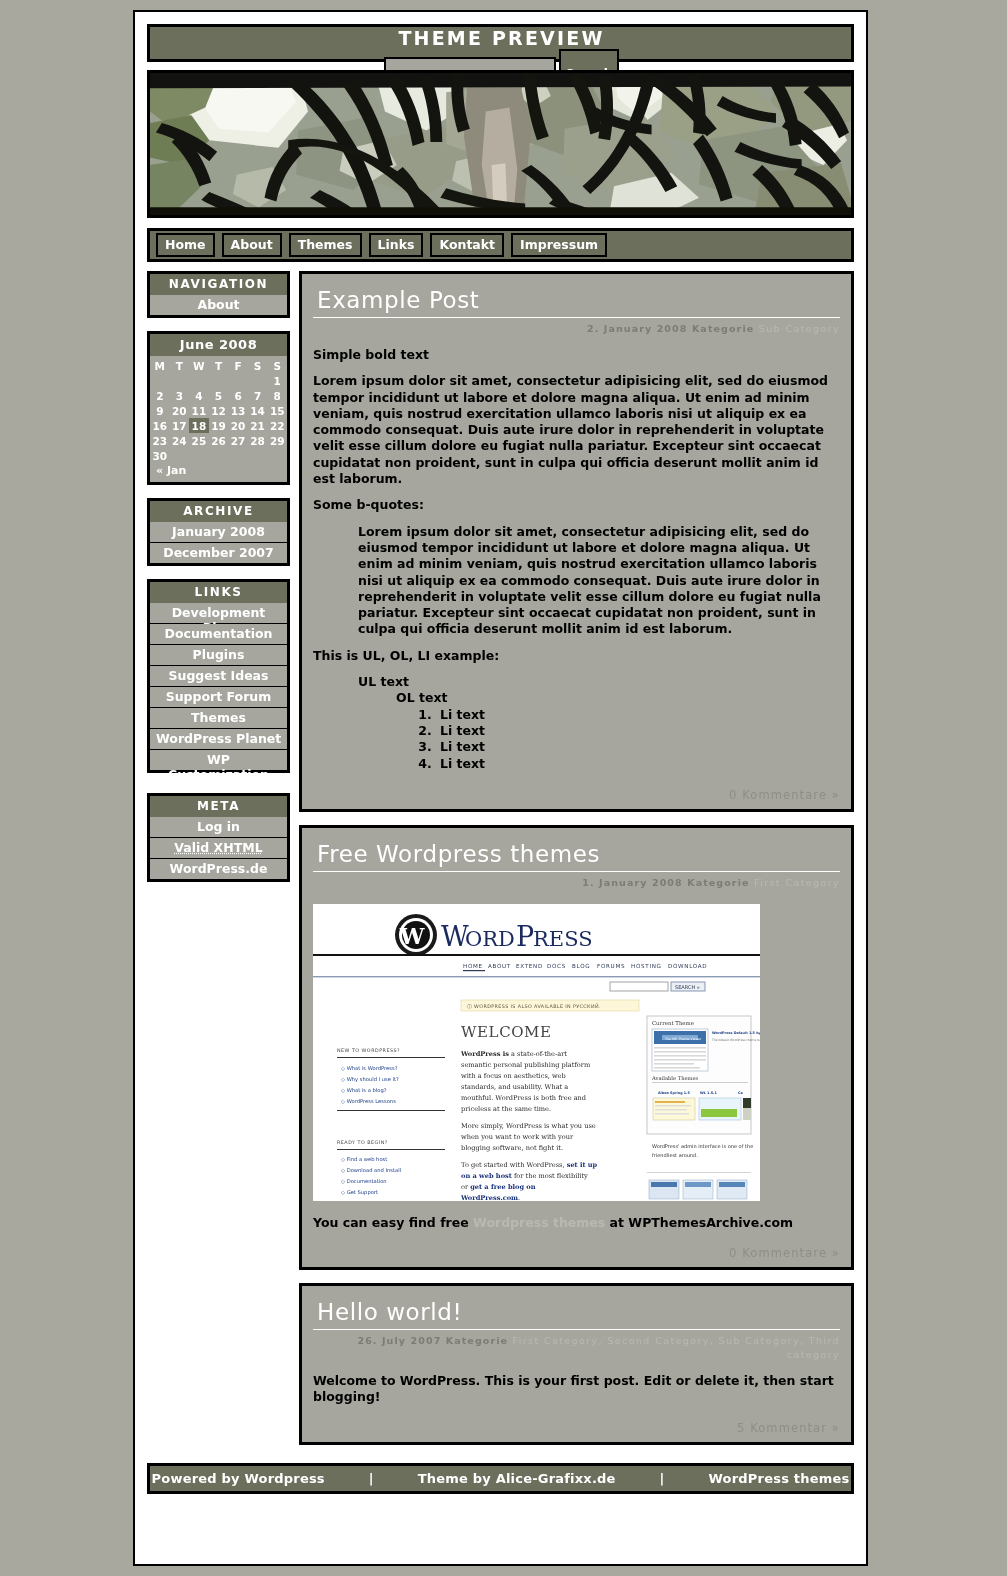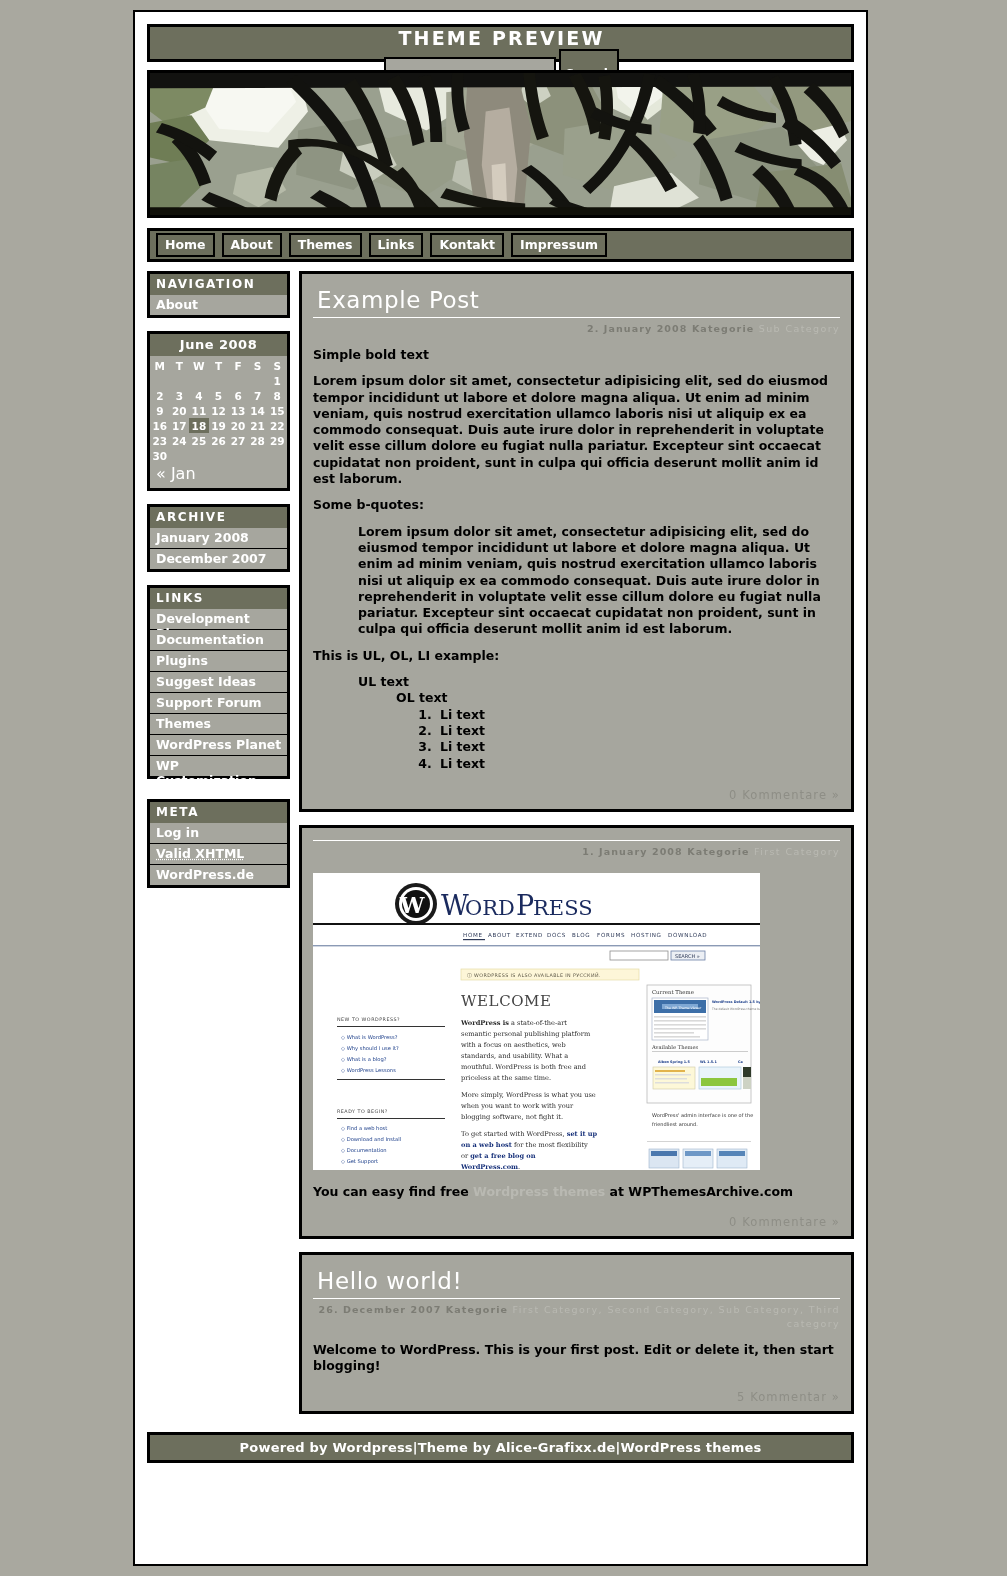--- a/index.html
+++ b/index.html
@@ -106,20 +106,21 @@
   
   .columns { display: flex; margin-top: 9px; align-items: flex-start; }
   .sidebar { width: 143px; flex: 0 0 143px; }
   .content { flex: 1; margin-left: 9px; }
 
   
   .widget {
     border: 3px solid #000;
     background: #ffffff;
     margin-bottom: 13px;
+    text-align: center;
   }
   .widget-title {
     background: #6d6f5d;
     color: #ffffff;
     font-size: 12px;
     font-weight: bold;
     letter-spacing: 1.6px;
     text-transform: uppercase;
     padding: 3px 6px 4px;
   }
@@ -169,22 +170,22 @@
     height: 15px;
   }
   table.calendar th { padding-top: 4px; }
   table.calendar td.today {
     background: #6d6f5d;
     color: #ffffff;
   }
   .cal-nav {
     background: #a6a69e;
     color: #ffffff;
-    font-size: 16px;
-    font-weight: normal;
+    font-size: 11px;
+    font-weight: bold;
     padding: 1px 0 5px 6px;
   }
   .cal-nav a { color: #ffffff; text-decoration: none; }
 
   
   .post {
     border: 3px solid #000;
     background: #a6a69e;
     margin-bottom: 13px;
     padding: 9px 11px 7px;
@@ -255,20 +256,21 @@
     background: #6d6f5d;
     border: 3px solid #000;
     height: 31px;
     display: flex;
     align-items: center;
     justify-content: center;
     color: #ffffff;
     font-size: 13px;
     font-weight: bold;
     letter-spacing: 0.2px;
+    gap: 44px;
   }
   .footer a { color:#fff; text-decoration: none; }
 </style>
 </head>
 <body>
 
 <div id="page">
   <div id="inner">
 
     <div class="header-bar">
@@ -540,20 +542,21 @@
                   <li>Li text</li>
                   <li>Li text</li>
                 </ol>
               </li>
             </ul>
           </div>
           <a href="#" class="comments-link">0 Kommentare »</a>
         </div>
 
         <div class="post">
+          <h2>Free Wordpress themes</h2>
           <div class="post-rule"></div>
           <div class="post-meta">
             <span>1. January 2008 Kategorie</span>
             <span class="cats">First Category</span>
           </div>
 
           <div class="shot-wrap">
             <svg viewBox="0 0 447 297" preserveAspectRatio="none">
               <rect width="447" height="297" fill="#ffffff"></rect>
 
@@ -669,21 +672,21 @@
             <span>You can easy find free </span><a href="#" class="inline-link">Wordpress themes</a><span> at WPThemesArchive.com</span>
           </div>
 
           <a href="#" class="comments-link">0 Kommentare »</a>
         </div>
 
         <div class="post">
           <h2>Hello world!</h2>
           <div class="post-rule"></div>
           <div class="post-meta">
-            <span>26. December 2007 Kategorie</span>
+            <span>26. July 2007 Kategorie</span>
             <span class="cats">First Category, Second Category, Sub Category, Third category</span>
           </div>
           <div class="post-body">
             <p class="first">Welcome to WordPress. This is your first post. Edit or delete it, then start blogging!</p>
           </div>
           <a href="#" class="comments-link">5 Kommentar »</a>
         </div>
 
       </div>
     </div>

